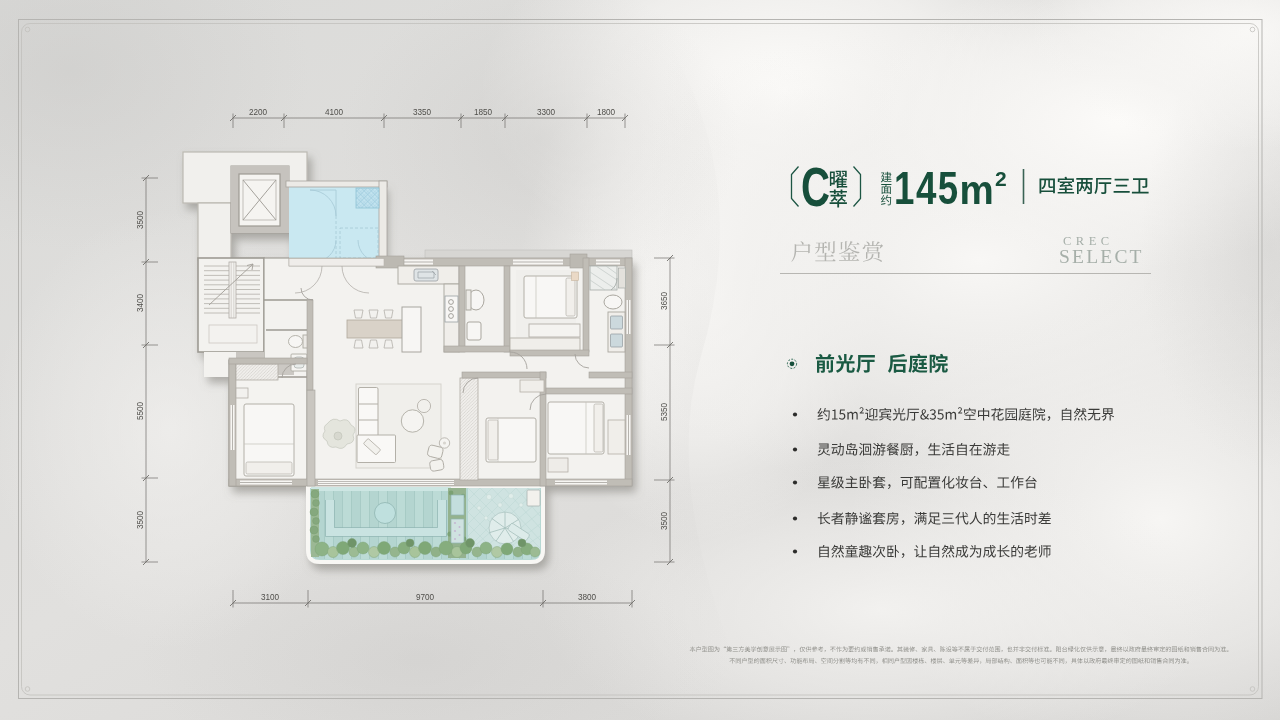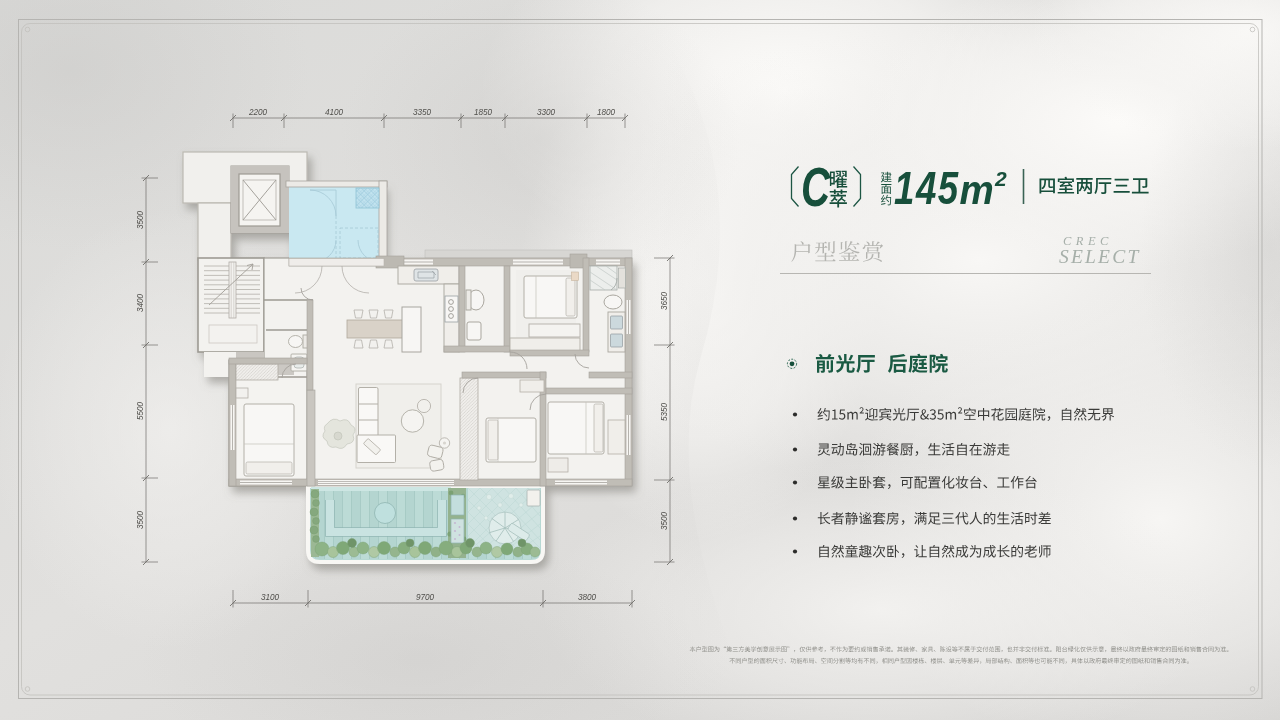--- a/index.html
+++ b/index.html
@@ -1,17 +1,17 @@
 <!DOCTYPE html>
 <html><head><meta charset="utf-8">
 <style>
 html,body{margin:0;padding:0;width:1280px;height:720px;overflow:hidden;
 font-family:"Liberation Sans",sans-serif;}
 #page{position:relative;width:1280px;height:720px;
-background:#dbdad8;font-style:italic;}
+background:#dbdad8;}
 svg{position:absolute;left:0;top:0;}
 </style></head>
 <body>
 <div id="page">
 <svg width="1280" height="720" viewBox="0 0 1280 720">
 
 <defs>
 <radialGradient id="fold1" cx="50%" cy="50%" r="50%">
  <stop offset="0%" stop-color="#f8f7f5" stop-opacity="1"></stop>
  <stop offset="55%" stop-color="#f1f0ee" stop-opacity="0.65"></stop>

